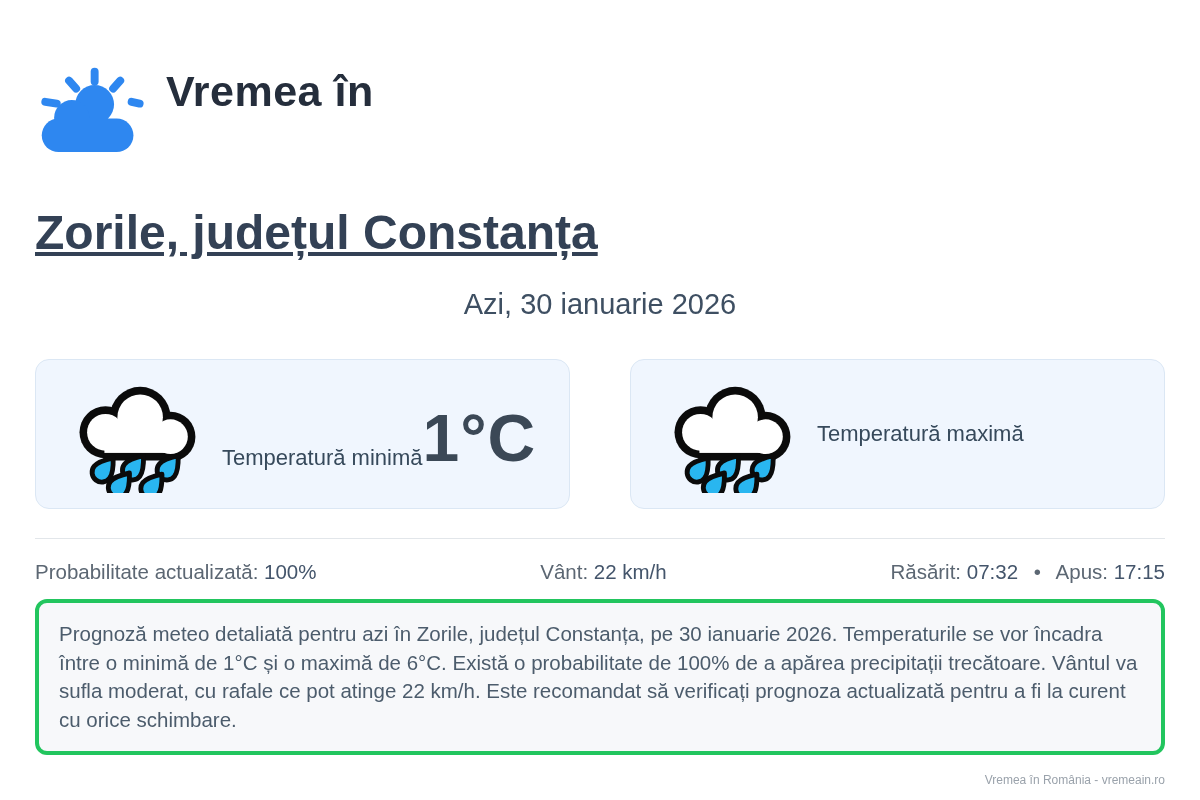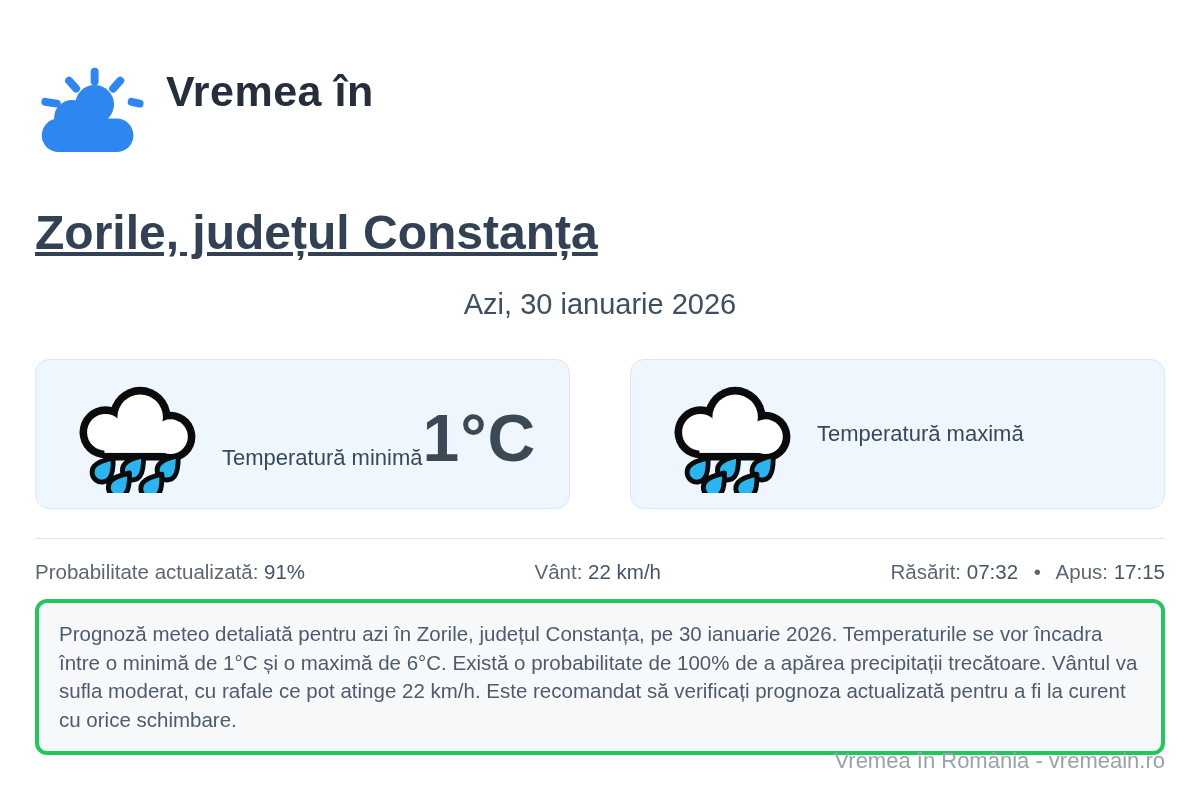--- a/index.html
+++ b/index.html
@@ -38,21 +38,21 @@
   .stat .sep{color:#5c6773;margin:0 10px;}
 
   
   .description{
     margin-top:15px;background:#f7f8fa;border:4px solid #22c55e;border-radius:12px;
     padding:17px 20px;box-sizing:border-box;
     font-size:20.5px;line-height:28.5px;color:#4c5c6c;
   }
 
   
-  .footer{position:absolute;right:35px;bottom:26px;font-size:22px;color:#9aa2ab;}
+  .footer{position:absolute;right:35px;bottom:13px;font-size:12px;color:#9aa2ab;}
 </style>
 </head>
 <body>
 
 <div class="page">
 
   <header class="logo">
     <svg class="logo-icon" viewBox="0 0 118 100" aria-hidden="true">
       <g stroke="#2e87f0" stroke-width="9" stroke-linecap="round">
         <line x1="62" y1="5" x2="62" y2="16"></line>
@@ -131,21 +131,21 @@
         <div class="card-label">Temperatură maximă</div>
       </div>
     </section>
 
   </div>
 
   <hr class="divider">
   <div class="stats">
     <div class="stat">
       <span class="lbl">Probabilitate actualizată:</span>
-      <span class="val">91%</span>
+      <span class="val">100%</span>
     </div>
     <div class="stat">
       <span class="lbl">Vânt:</span>
       <span class="val">22 km/h</span>
     </div>
     <div class="stat">
       <span class="lbl">Răsărit:</span>
       <span class="val">07:32</span>
       <span class="sep">•</span>
       <span class="lbl">Apus:</span>

